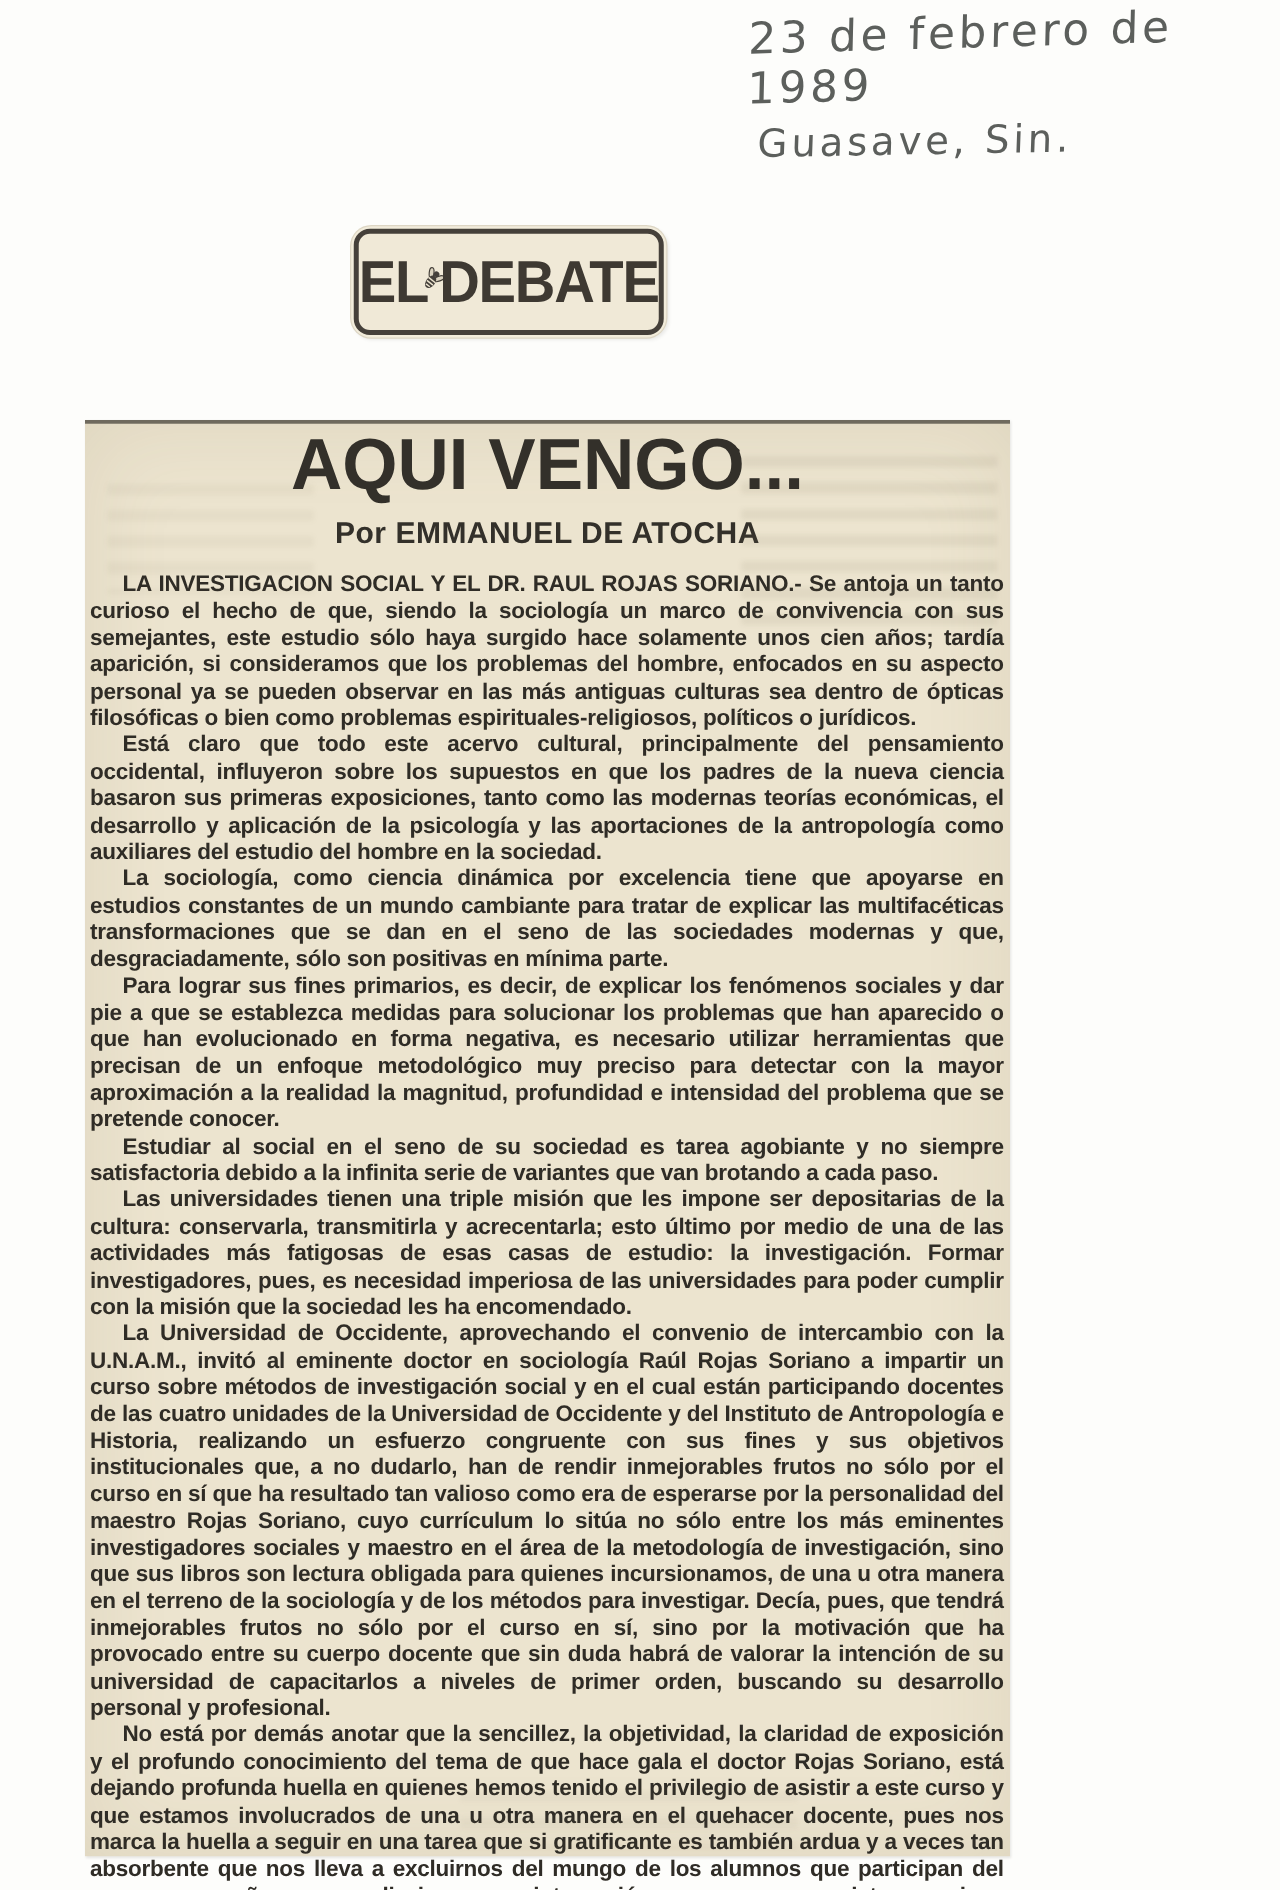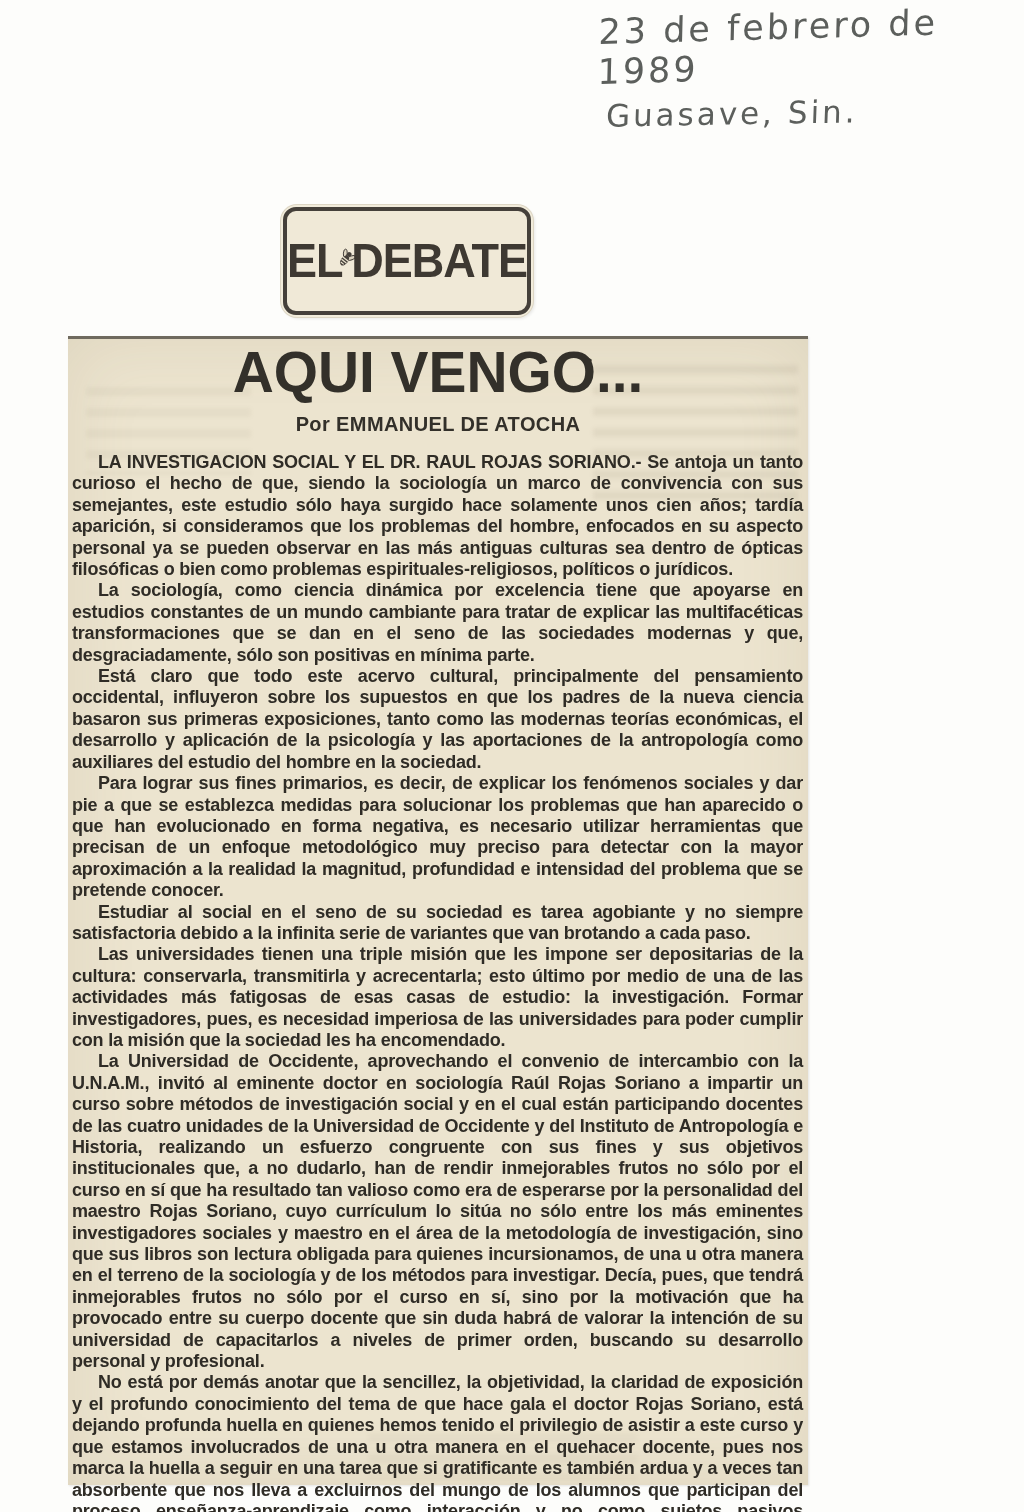--- a/index.html
+++ b/index.html
@@ -22,22 +22,22 @@
     font-size: 35px; letter-spacing: 3px;
     transform: rotate(-1.6deg) skewX(-3deg);
   }
   .hw-line2 {
     font-size: 31px; letter-spacing: 3px; margin-top: 8px; margin-left: 8px;
     transform: rotate(-1deg) skewX(-3deg);
   }
 
   
   .logo-wrap {
-    position: absolute; left: 281px; top: 205px;
-    width: 252px; height: 112px;
+    position: absolute; left: 281px; top: 181px;
+    width: 252px; height: 89px;
     background: #f2ecdb;
     border-radius: 16px;
     box-shadow: 0 0 0 1px #ddd6c4, 2px 2px 3px rgba(0,0,0,0.08);
   }
   .logo-box {
     position: absolute; inset: 2px;
     border: 4px solid #45403a;
     border-radius: 13px;
     background: #f0e9d7;
     display: flex; align-items: center; justify-content: center;
@@ -59,21 +59,21 @@
   .article-title {
     margin: 4px 0 0 0;
     text-align: center;
     font-size: 58px; line-height: 58px;
     font-weight: bold; color: #33302a;
     transform: scaleX(0.98);
   }
   .byline {
     margin-top: 12px;
     text-align: center;
-    font-size: 20px; font-weight: bold;
+    font-size: 24px; font-weight: bold;
     letter-spacing: 0.4px;
     color: #33302a;
   }
   .article-body {
     margin-top: 16px;
     padding: 0 5px 0 4px;
     font-size: 18px; line-height: 21.4px;
     font-weight: bold;
     color: #2f2c26;
     text-align: justify;
@@ -131,22 +131,22 @@
   <div class="clipping">
     <div class="ghost g1"></div>
     <div class="ghost g2"></div>
     <div class="ghost g3"></div>
     <div class="speck"></div>
 
     <h1 class="article-title">AQUI VENGO...</h1>
     <div class="byline">Por EMMANUEL DE ATOCHA</div>
     <div class="article-body">
         <p><b>LA INVESTIGACION SOCIAL Y EL DR. RAUL ROJAS SORIANO.- </b>Se antoja un tanto curioso el hecho de que, siendo la sociología un marco de convivencia con sus semejantes, este estudio sólo haya surgido hace solamente unos cien años; tardía aparición, si consideramos que los problemas del hombre, enfocados en su aspecto personal ya se pueden observar en las más antiguas culturas sea dentro de ópticas filosóficas o bien como problemas espirituales-religiosos, políticos o jurídicos.</p>
+        <p>Está claro que todo este acervo cultural, principalmente del pensamiento occidental, influyeron sobre los supuestos en que los padres de la nueva ciencia basaron sus primeras exposiciones, tanto como las modernas teorías económicas, el desarrollo y aplicación de la psicología y las aportaciones de la antropología como auxiliares del estudio del hombre en la sociedad.</p>
         <p>La sociología, como ciencia dinámica por excelencia tiene que apoyarse en estudios constantes de un mundo cambiante para tratar de explicar las multifacéticas transformaciones que se dan en el seno de las sociedades modernas y que, desgraciadamente, sólo son positivas en mínima parte.</p>
-        <p>Está claro que todo este acervo cultural, principalmente del pensamiento occidental, influyeron sobre los supuestos en que los padres de la nueva ciencia basaron sus primeras exposiciones, tanto como las modernas teorías económicas, el desarrollo y aplicación de la psicología y las aportaciones de la antropología como auxiliares del estudio del hombre en la sociedad.</p>
         <p>Para lograr sus fines primarios, es decir, de explicar los fenómenos sociales y dar pie a que se establezca medidas para solucionar los problemas que han aparecido o que han evolucionado en forma negativa, es necesario utilizar herramientas que precisan de un enfoque metodológico muy preciso para detectar con la mayor aproximación a la realidad la magnitud, profundidad e intensidad del problema que se pretende conocer.</p>
         <p>Estudiar al social en el seno de su sociedad es tarea agobiante y no siempre satisfactoria debido a la infinita serie de variantes que van brotando a cada paso.</p>
         <p>Las universidades tienen una triple misión que les impone ser depositarias de la cultura: conservarla, transmitirla y acrecentarla; esto último por medio de una de las actividades más fatigosas de esas casas de estudio: la investigación. Formar investigadores, pues, es necesidad imperiosa de las universidades para poder cumplir con la misión que la sociedad les ha encomendado.</p>
         <p>La Universidad de Occidente, aprovechando el convenio de intercambio con la U.N.A.M., invitó al eminente doctor en sociología Raúl Rojas Soriano a impartir un curso sobre métodos de investigación social y en el cual están participando docentes de las cuatro unidades de la Universidad de Occidente y del Instituto de Antropología e Historia, realizando un esfuerzo congruente con sus fines y sus objetivos institucionales que, a no dudarlo, han de rendir inmejorables frutos no sólo por el curso en sí que ha resultado tan valioso como era de esperarse por la personalidad del maestro Rojas Soriano, cuyo currículum lo sitúa no sólo entre los más eminentes investigadores sociales y maestro en el área de la metodología de investigación, sino que sus libros son lectura obligada para quienes incursionamos, de una u otra manera en el terreno de la sociología y de los métodos para investigar. Decía, pues, que tendrá inmejorables frutos no sólo por el curso en sí, sino por la motivación que ha provocado entre su cuerpo docente que sin duda habrá de valorar la intención de su universidad de capacitarlos a niveles de primer orden, buscando su desarrollo personal y profesional.</p>
         <p>No está por demás anotar que la sencillez, la objetividad, la claridad de exposición y el profundo conocimiento del tema de que hace gala el doctor Rojas Soriano, está dejando profunda huella en quienes hemos tenido el privilegio de asistir a este curso y que estamos involucrados de una u otra manera en el quehacer docente, pues nos marca la huella a seguir en una tarea que si gratificante es también ardua y a veces tan absorbente que nos lleva a excluirnos del mungo de los alumnos que participan del proceso enseñanza-aprendizaje como interacción y no como sujetos pasivos receptores de una carga de conocimientos.</p>
       </div>
   </div>
 
 </div>
 

